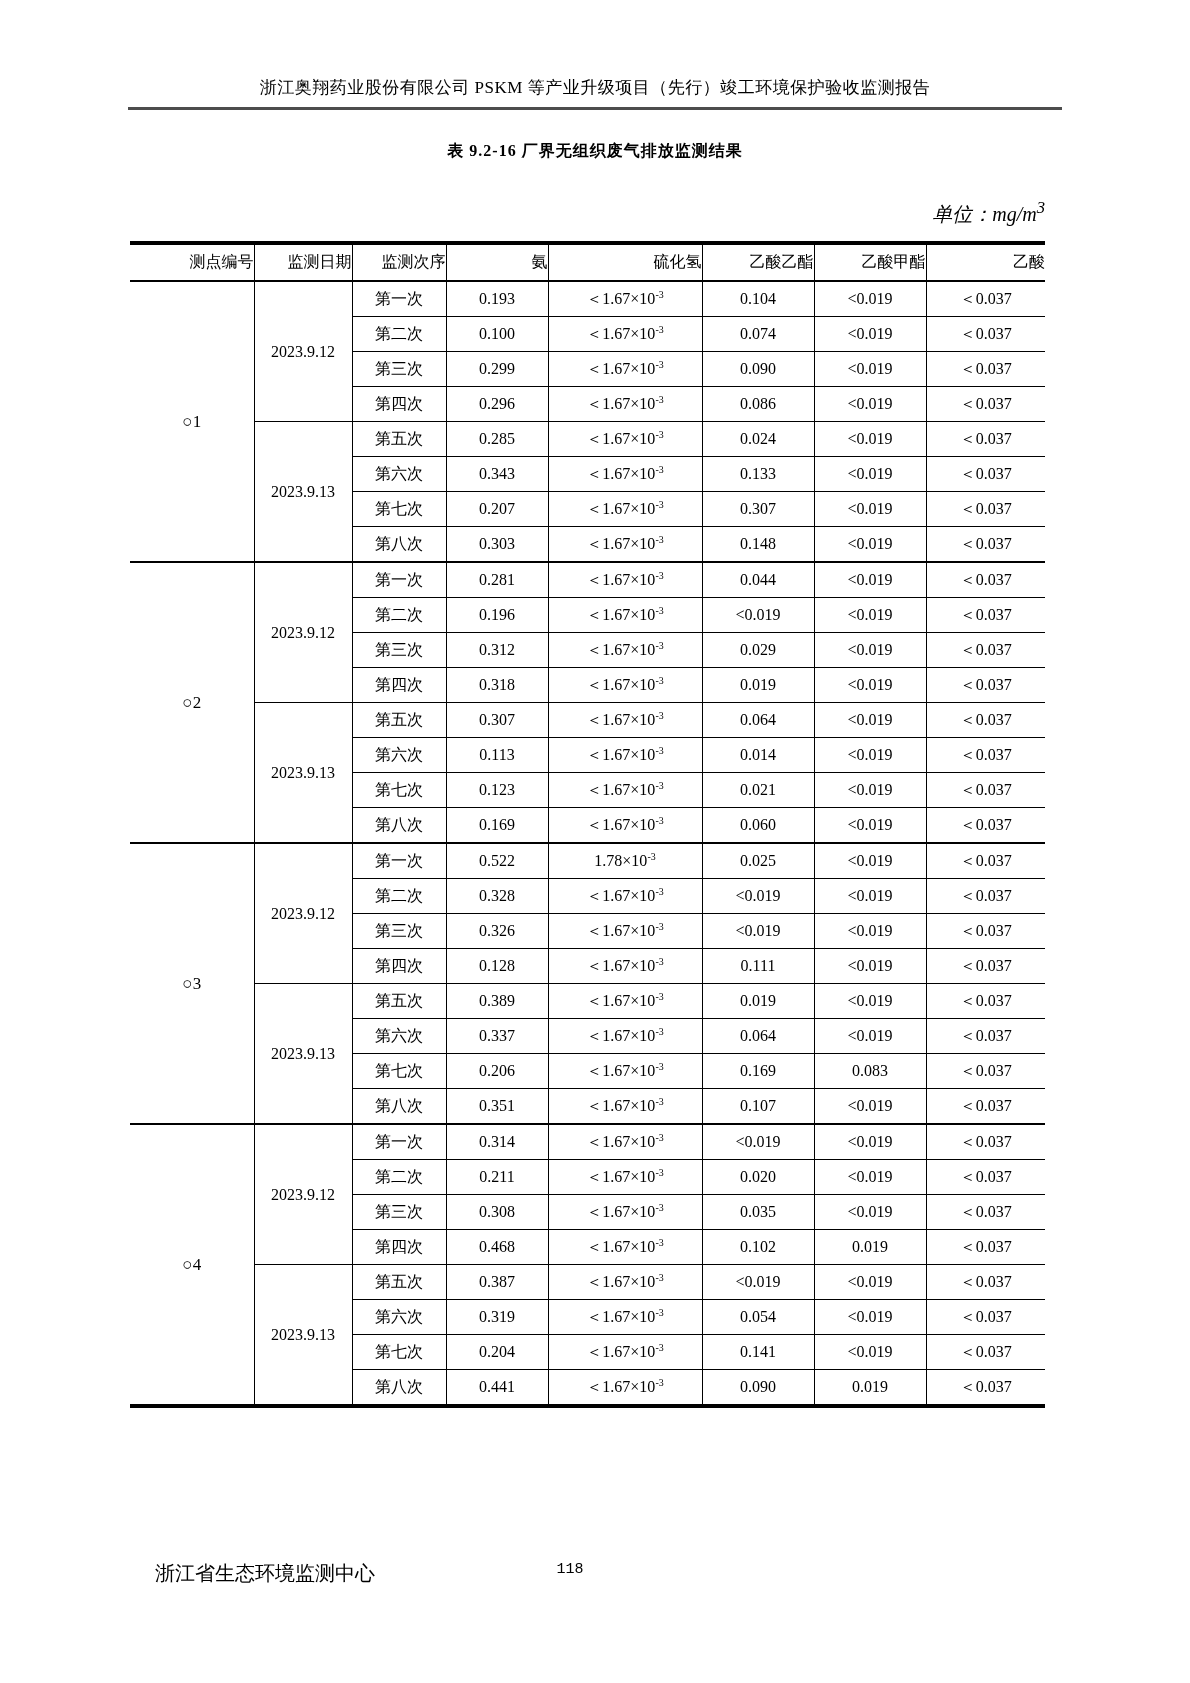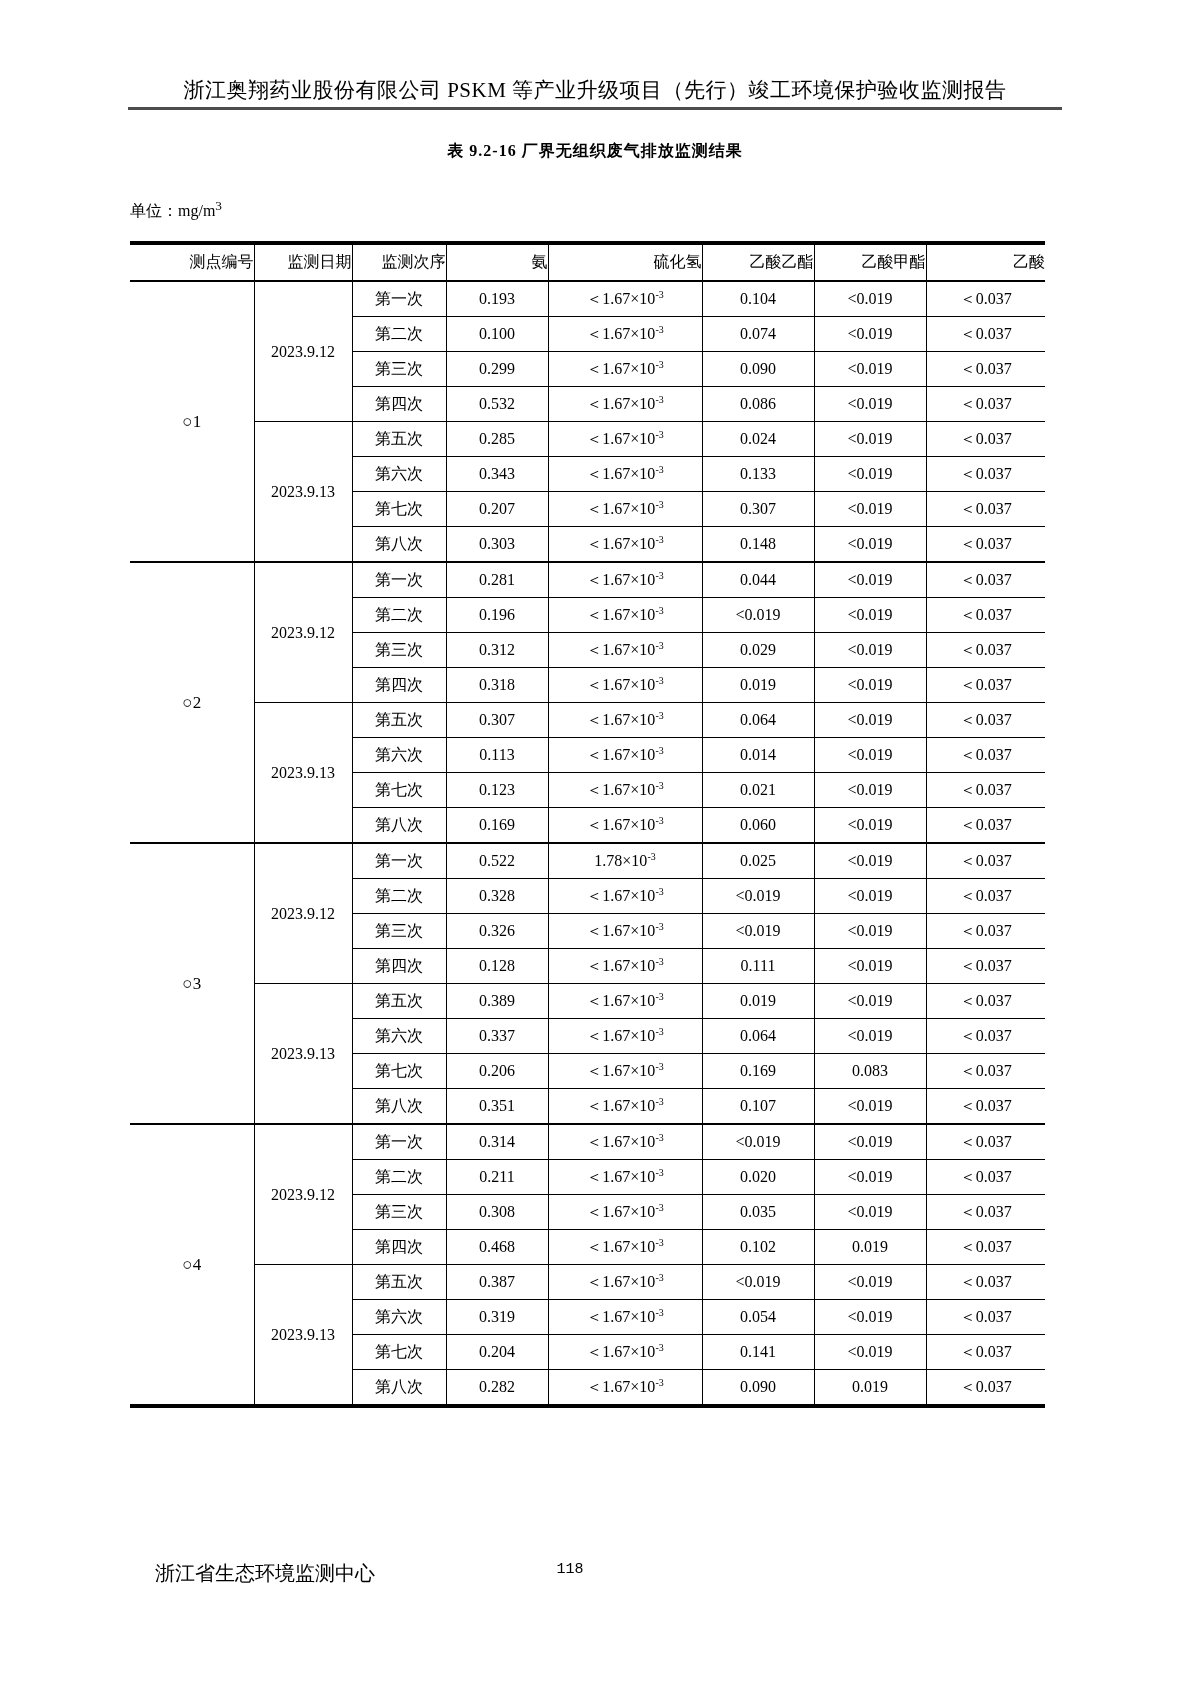--- a/index.html
+++ b/index.html
@@ -4,35 +4,35 @@
 <style>
   html, body { margin: 0; padding: 0; }
   body {
     width: 1190px; height: 1683px;
     background: #ffffff; color: #000;
     font-family: "Liberation Serif", "DejaVu Serif", serif;
     position: relative; overflow: hidden;
   }
   .report-header {
     position: absolute; top: 76px; left: 0; width: 1190px;
-    text-align: center; font-size: 21px; letter-spacing: 0.5px;
+    text-align: center; font-size: 17px; letter-spacing: 0.5px;
     white-space: nowrap;
   }
   .header-rule {
     position: absolute; top: 107px; left: 128px; width: 934px; height: 3px;
     background: #4d4d4d;
   }
   .page-title {
     position: absolute; top: 141px; left: 0; width: 1190px;
     text-align: center; font-size: 16px; font-weight: bold;
     letter-spacing: 1px;
   }
   .unit-line {
     position: absolute; top: 198px; left: 130px; width: 915px;
-    text-align: left; font-size: 16px;
+    text-align: right; font-size: 20px; font-style: italic;
   }
   table.monitoring {
     position: absolute; top: 241px; left: 130px; width: 915px;
     border-collapse: collapse; table-layout: fixed;
     border-top: 4px solid #000; border-bottom: 4px solid #000;
     font-size: 16px;
   }
   .monitoring th, .monitoring td {
     border: 1px solid #000; text-align: center; vertical-align: middle;
     height: 34px; padding: 0; font-weight: normal; overflow: hidden;
@@ -104,21 +104,21 @@
       <tr>
         <td>第三次</td>
         <td>0.299</td>
         <td>＜1.67×10<sup>-3</sup></td>
         <td>0.090</td>
         <td>&lt;0.019</td>
         <td>＜0.037</td>
       </tr>
       <tr>
         <td>第四次</td>
-        <td>0.532</td>
+        <td>0.296</td>
         <td>＜1.67×10<sup>-3</sup></td>
         <td>0.086</td>
         <td>&lt;0.019</td>
         <td>＜0.037</td>
       </tr>
       <tr>
         <td rowspan="4">2023.9.13</td>
         <td>第五次</td>
         <td>0.285</td>
         <td>＜1.67×10<sup>-3</sup></td>
@@ -338,21 +338,21 @@
       <tr>
         <td>第七次</td>
         <td>0.204</td>
         <td>＜1.67×10<sup>-3</sup></td>
         <td>0.141</td>
         <td>&lt;0.019</td>
         <td>＜0.037</td>
       </tr>
       <tr>
         <td>第八次</td>
-        <td>0.282</td>
+        <td>0.441</td>
         <td>＜1.67×10<sup>-3</sup></td>
         <td>0.090</td>
         <td>0.019</td>
         <td>＜0.037</td>
       </tr>
     </tbody>
 </table>
 
 <div class="footer-org">浙江省生态环境监测中心</div>
 <div class="page-number">118</div>

